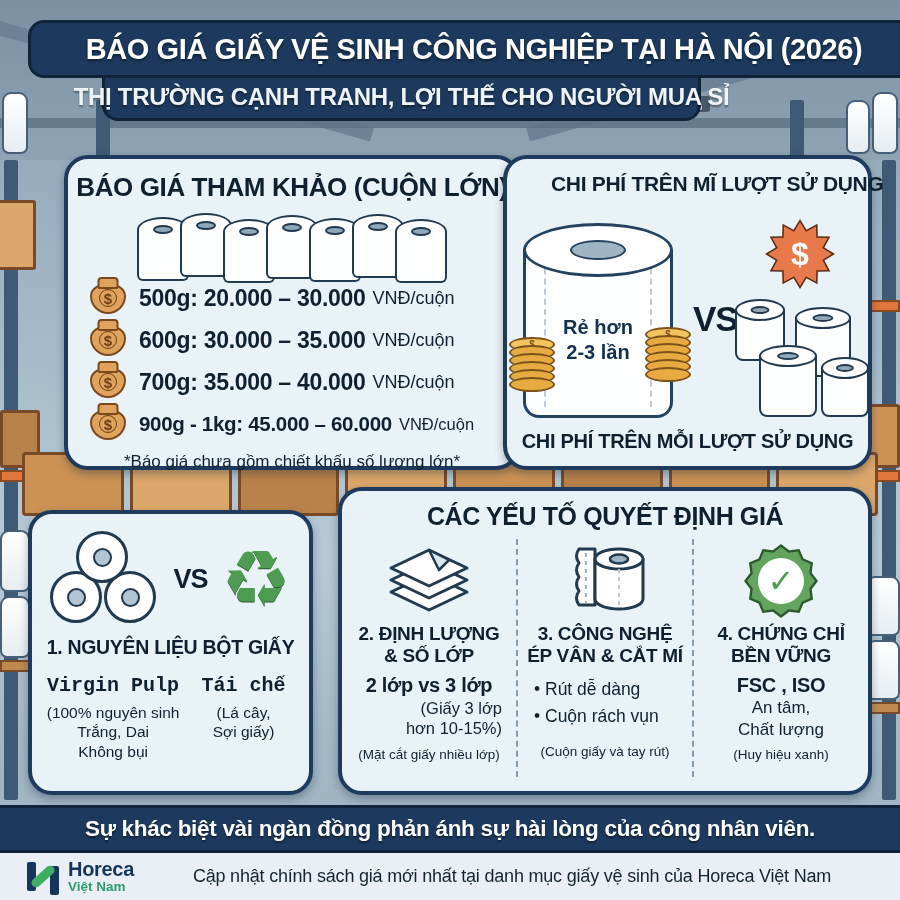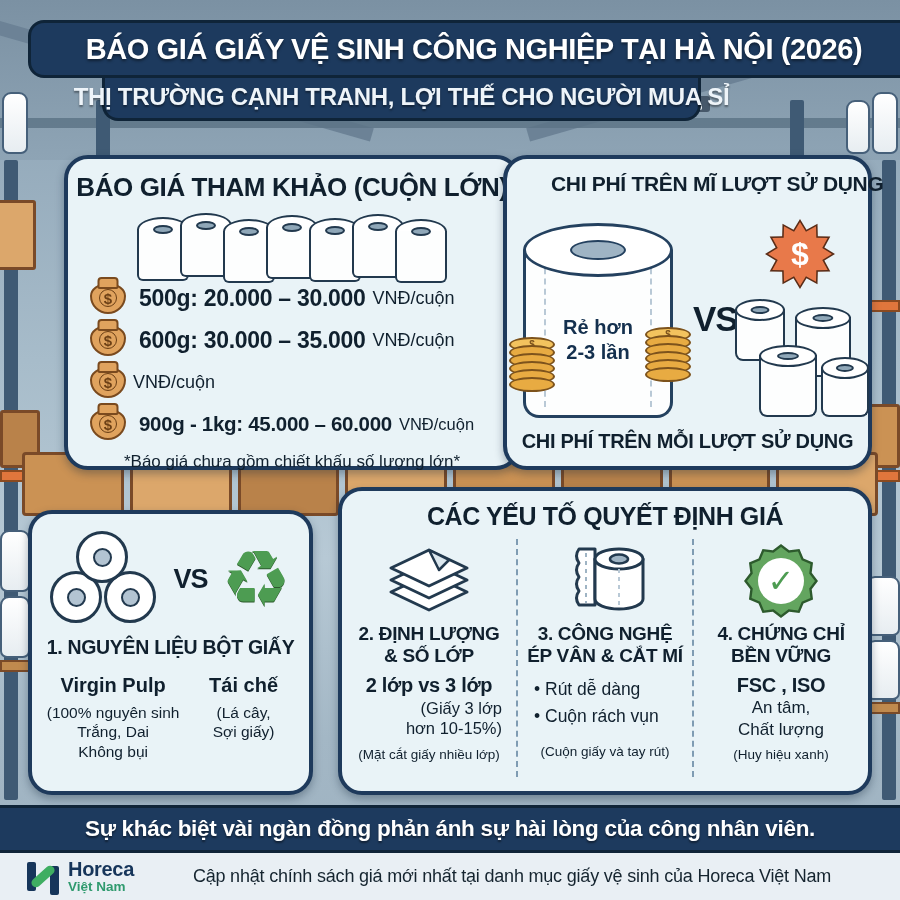--- a/index.html
+++ b/index.html
@@ -95,21 +95,21 @@
   .pyr { position:relative; width:112px; height:92px; }
   .roll-f { position:absolute; width:52px; height:52px; background:#fff; border:3px solid #22394e; border-radius:50%;
     display:flex; align-items:center; justify-content:center; }
   .roll-f::after { content:""; width:15px; height:15px; background:#b3c4d2; border:2.5px solid #22394e; border-radius:50%; }
   .vs-mid { font-weight:800; font-size:27px; letter-spacing:-1px; padding:0 2px; }
   .recycle { font-family:"DejaVu Sans",sans-serif; font-size:78px; line-height:74px; color:#4d9c52; text-shadow:0 1px 0 #2d5a2d; }
   .mat-title { text-align:center; margin-top:10px; font-weight:bold; font-size:19.5px; letter-spacing:-.3px; }
   .mat-cols { display:flex; margin-top:14px; padding:0 8px; }
   .mat-col { text-align:center; line-height:1.28; }
   .mat-col.l { flex:0 0 56%; } .mat-col.r { flex:0 0 44%; }
-  .mat-name { font-weight:bold; font-size:20px; margin-bottom:4px; }
+  .mat-name { font-weight:bold; font-size:20px; margin-bottom:4px;font-family:Liberation Mono, monospace; }
   .mat-line { font-size:15.5px; }
   
   #factors-card { left:338px; top:487px; width:534px; height:308px; }
   .fc-title { text-align:center; margin-top:11px; font-weight:bold; font-size:25px; letter-spacing:-.4px; }
   .fc-cols { display:flex; margin-top:8px; height:238px; }
   .fc-col { flex:1; padding:0 6px; text-align:center; }
   .fc-col + .fc-col { border-left:2.5px dashed #7f9cb3; }
   .fc-icon { height:84px; display:flex; align-items:center; justify-content:center; }
   .fc-h { font-weight:bold; font-size:19px; line-height:1.16; letter-spacing:-.3px; }
   .fc-bold { font-weight:bold; font-size:20px; margin-top:7px; letter-spacing:-.3px; }
@@ -240,20 +240,21 @@
       <span class="bag">
           <i>$</i>
         </span>
       <span class="ptxt ink">600g: 30.000 – 35.000</span>
       <span class="punit ink" style="margin-left:-6px;">VNĐ/cuộn</span>
     </div>
     <div class="prow">
       <span class="bag">
           <i>$</i>
         </span>
+      <span class="ptxt ink">700g: 35.000 – 40.000</span>
       <span class="punit ink" style="margin-left:-6px;">VNĐ/cuộn</span>
     </div>
     <div class="prow big">
       <span class="bag">
           <i>$</i>
         </span>
       <span class="ptxt ink">900g - 1kg: 45.000 – 60.000</span>
       <span class="punit ink" style="margin-left:-6px;">VNĐ/cuộn</span>
     </div>
     <div class="pnote ink">*Báo giá chưa gồm chiết khấu số lượng lớn*</div>

